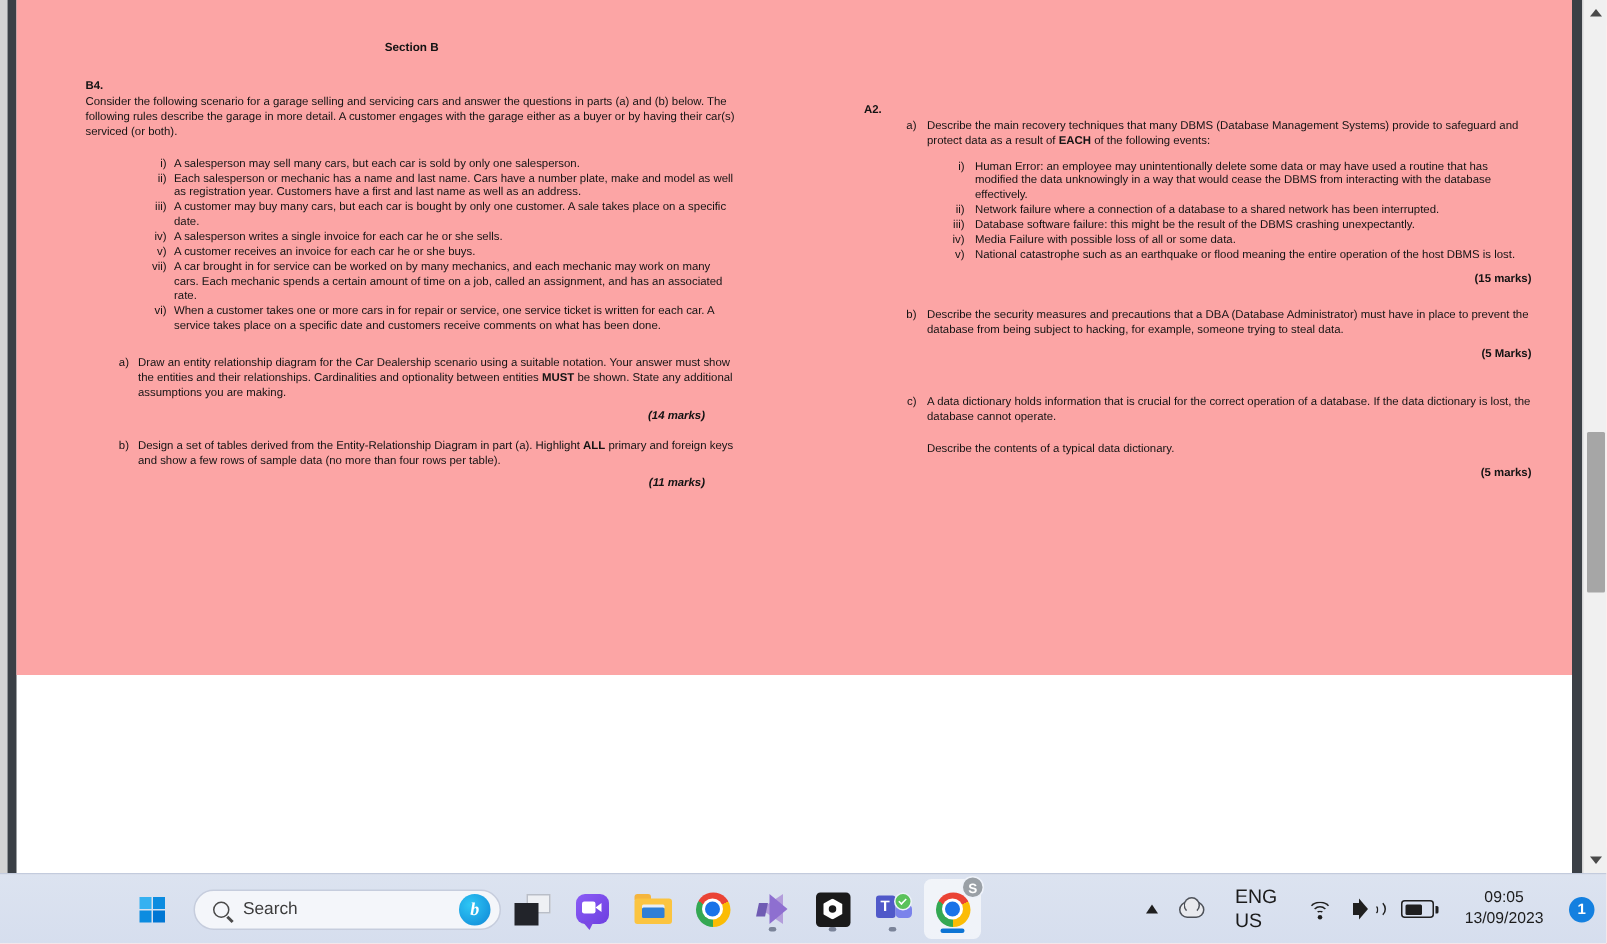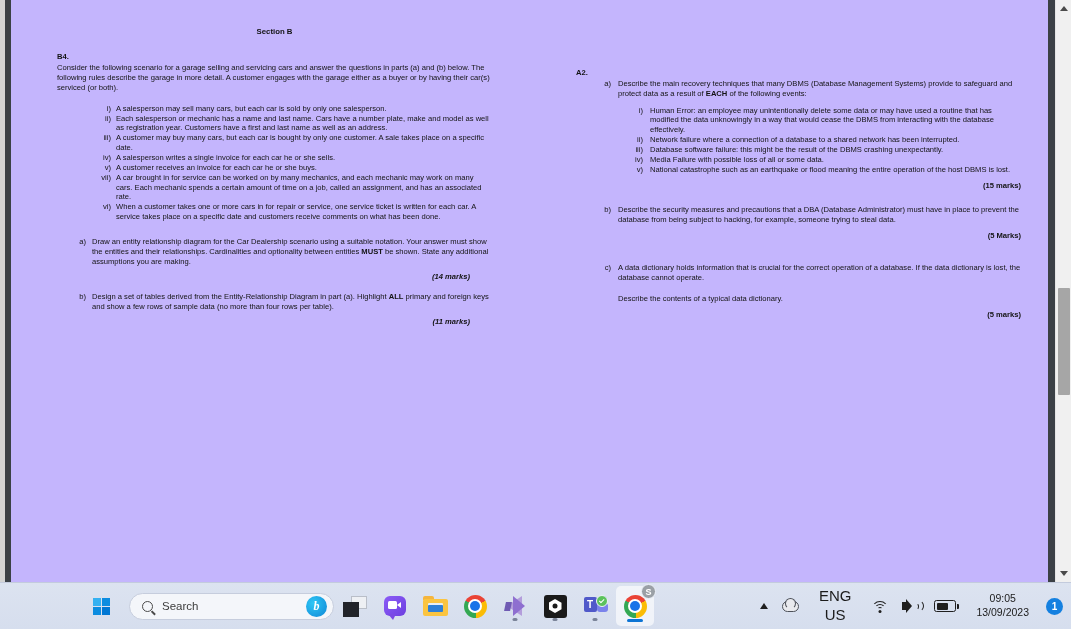--- a/index.html
+++ b/index.html
@@ -32,22 +32,22 @@
   }
   .right-band {
     position: absolute; left: 1048px; top: 0;
     width: 7px; height: 582px;
     background: #3b4046;
   }
 
   
   .page {
     position: absolute; left: 11px; top: 0;
-    width: 1037px; height: 582px;
-    background: #c4b5fd;
+    width: 1037px; height: 450px;
+    background: #fca5a5;
   }
 
   
   .scrollbar {
     position: absolute; left: 1055px; top: 0;
     width: 16px; height: 582px;
     background: #f0f0f0;
     border-left: 1px solid #e4e4e4;
   }
   .sb-btn {
@@ -323,21 +323,21 @@
   }
   .cloud {
     width: 17px; height: 11px; background:#e9eaee; border-radius: 7px 7px 7px 7px;
     border:1.2px solid #4d5159; position: relative;
   }
   .cloud::before{
     content:''; position:absolute; left:2px; top:-4px; width:9px;height:9px;
     background:#e9eaee; border:1.2px solid #4d5159; border-radius:50%;
     border-bottom-color:transparent;
   }
-  .lang { text-align:center; font-size:15px; line-height:1.25; padding: 0 6px; }
+  .lang { text-align:left; font-size:13px; line-height:1.25; padding: 0 6px; }
 
   .wifi { width: 17px; height: 13px; position: relative; }
   .wifi i {
     position:absolute; left:50%; transform: translateX(-50%);
     border: 1.6px solid #1f1f1f; border-bottom-color: transparent;
     border-left-color: transparent; border-right-color: transparent;
     border-radius: 50%;
   }
   .wifi i:nth-child(1){ width: 17px; height: 17px; top: 1px; }
   .wifi i:nth-child(2){ width: 11px; height: 11px; top: 4px; }

